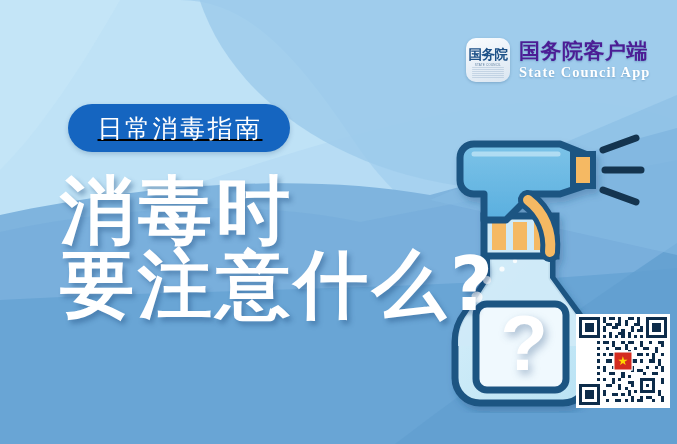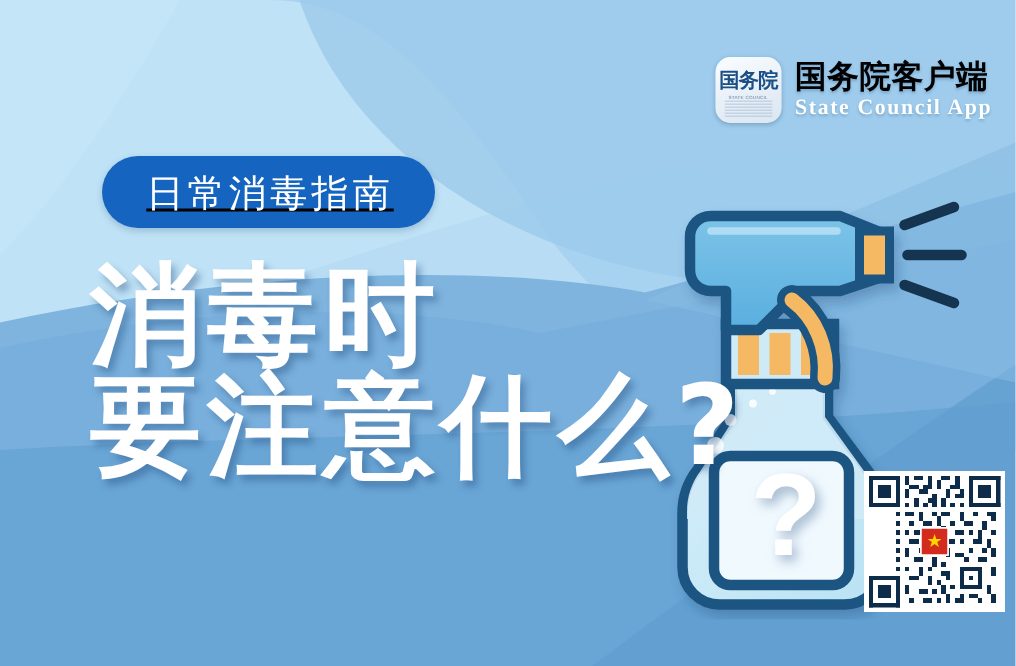--- a/index.html
+++ b/index.html
@@ -30,21 +30,20 @@
 
   
   .brand {
     position: absolute;
     left: 466px;
     top: 38px;
     display: flex;
     align-items: center;
     gap: 9px;
     z-index: 40;
-    margin-left: 11px;
   }
   .brand-icon {
     width: 44px;
     height: 44px;
     border-radius: 10px;
     background: linear-gradient(160deg, #fbfdff 0%, #e7eff7 55%, #dbe6f1 100%);
     box-shadow: 0 1px 3px rgba(20,60,100,0.25);
     display: flex;
     flex-direction: column;
     align-items: center;
@@ -89,21 +88,21 @@
   }
   .brand-text {
     display: flex;
     flex-direction: column;
     line-height: 1;
   }
   .brand-cn {
     font-family: "DejaVu Sans", "Liberation Sans", sans-serif;
     font-size: 21px;
     font-weight: bold;
-    color: #000000;
+    color: #4c1d95;
     letter-spacing: 0.5px;
     text-shadow: 0 1px 2px rgba(30,80,130,0.30);
   }
   .brand-en {
     font-family: Liberation Serif, serif;
     font-size: 14.5px;
     font-weight: bold;
     color: #ffffff;
     letter-spacing: 1.1px;
     margin-top: 3px;

